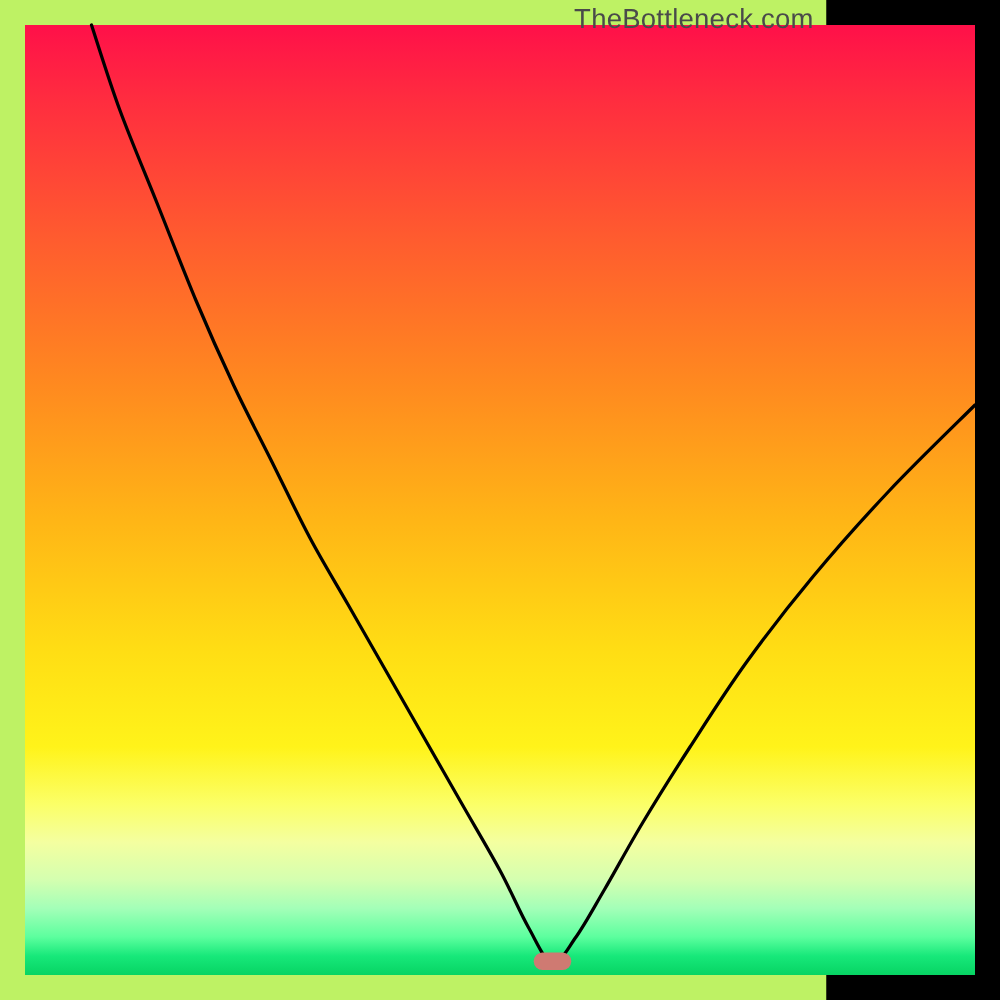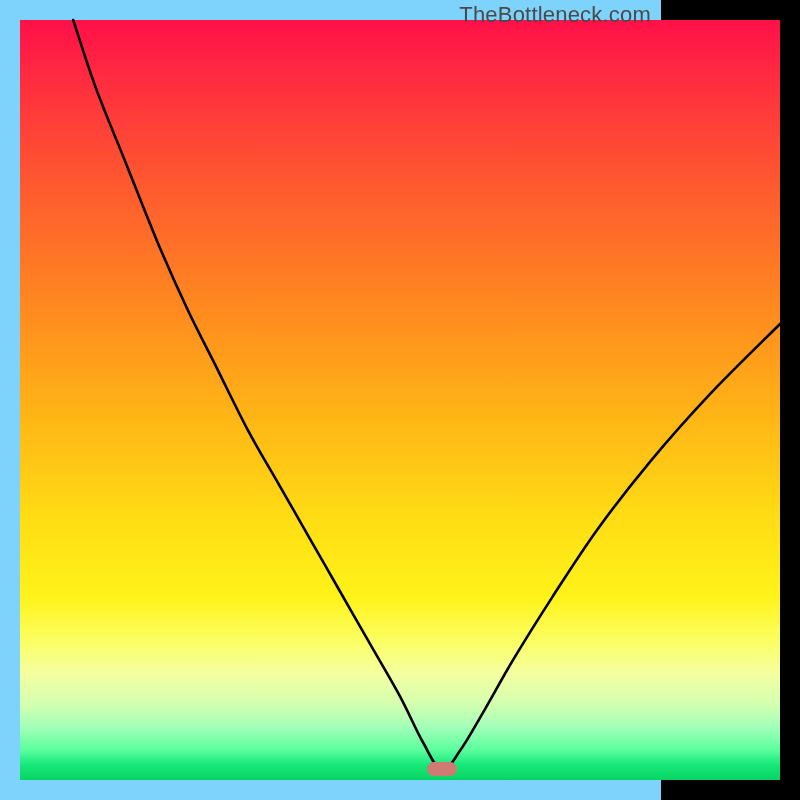--- a/index.html
+++ b/index.html
@@ -8,21 +8,21 @@
     width: 800px;
     height: 800px;
     overflow: hidden;
     background: #000;
     font-family: Arial, Helvetica, sans-serif;
   }
   .frame {
     position: relative;
     width: 661px;
     height: 800px;
-    background: #7dd3fc;
+    background: #bef264;
   }
   .plot-area {
     position: absolute;
     left: 20px;
     top: 20px;
     width: 760px;
     height: 760px;
     
     background: linear-gradient(
       to bottom,

